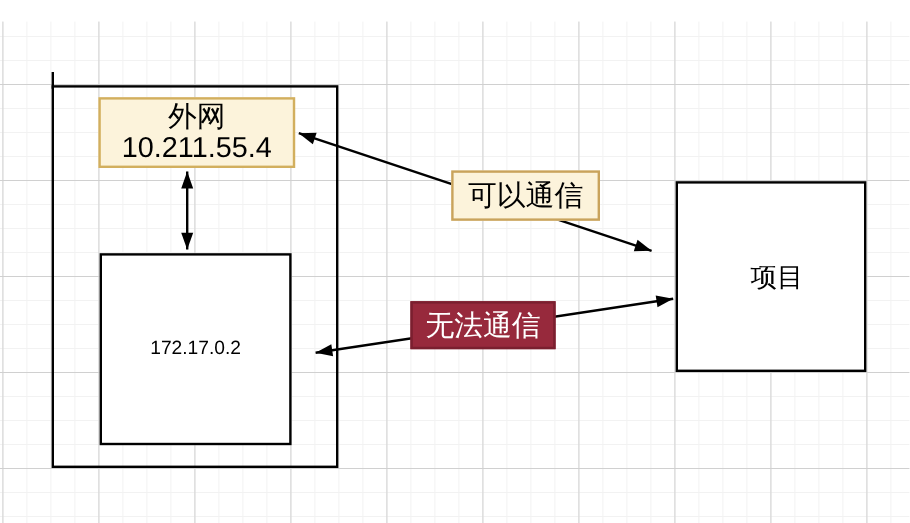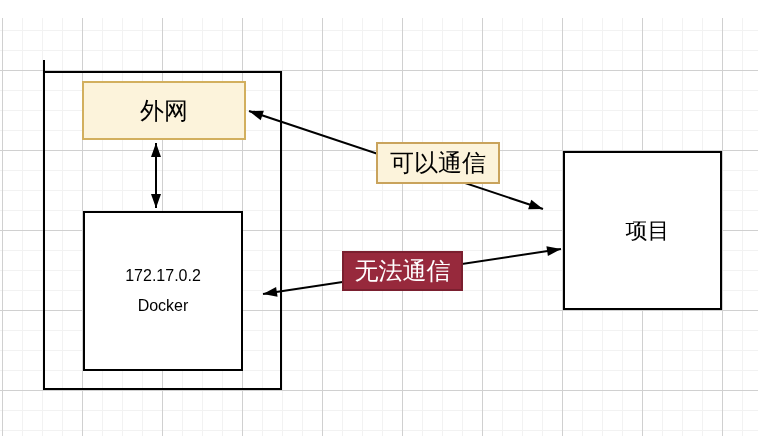--- a/index.html
+++ b/index.html
@@ -94,25 +94,25 @@
 </style>
 </head>
 <body>
 
 <div class="canvas">
 
   <div class="outer-rect"></div>
 
   <div class="shape ext-box">
     <div>外网</div>
+    <div>10.211.55.4</div>
   </div>
 
   <div class="shape docker-box">
     <div>172.17.0.2</div>
-    <div>Docker</div>
   </div>
 
   <div class="shape project-box">
     <div>项目</div>
   </div>
 
   <svg class="arrows-layer" width="758" height="436" viewBox="0 0 758 436" xmlns="http://www.w3.org/2000/svg">
     <defs>
       <marker id="ah" viewBox="0 0 16 12" markerUnits="userSpaceOnUse" markerWidth="16" markerHeight="12" refX="15" refY="6" orient="auto-start-reverse">
         <path d="M1,1 L15,6 L1,11 Z" fill="#000"></path>

